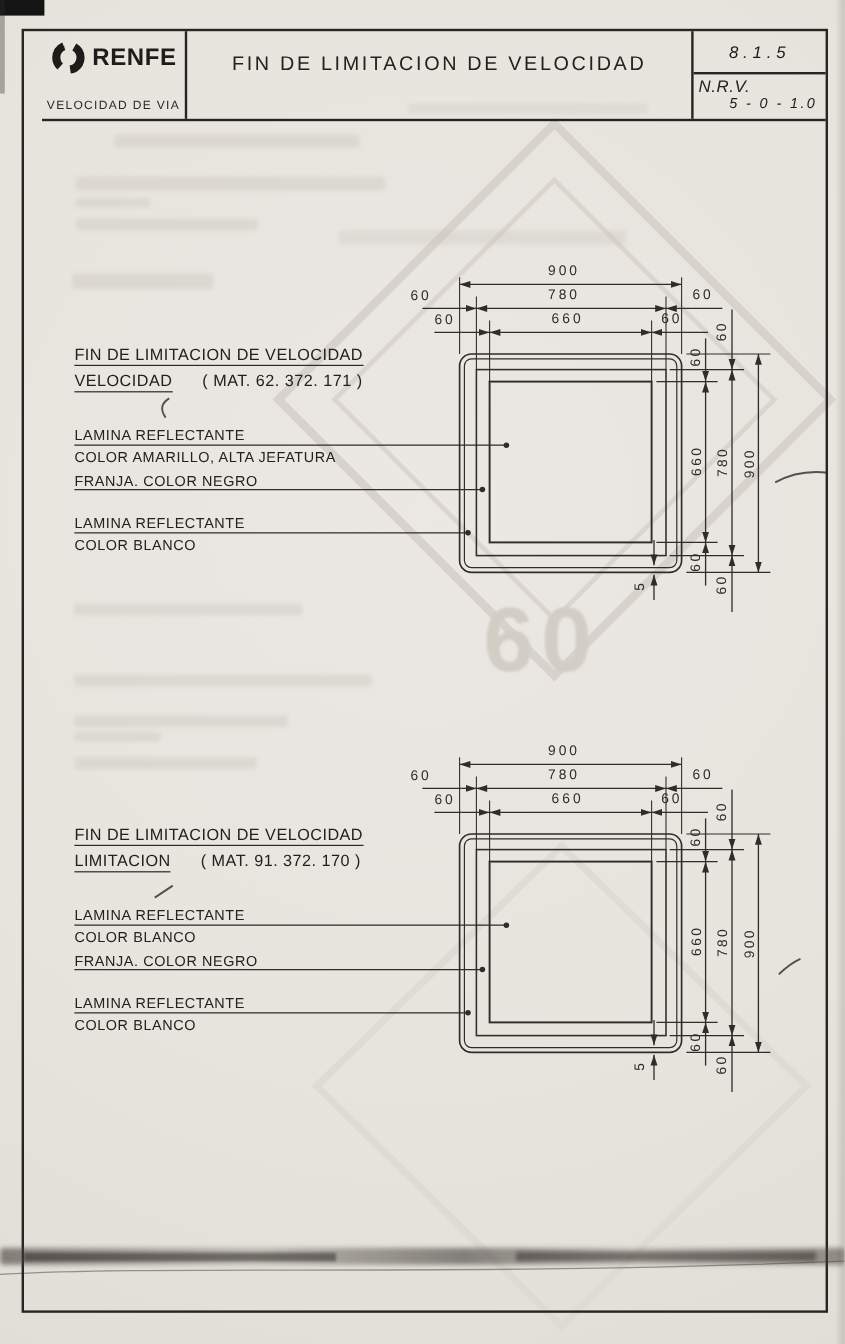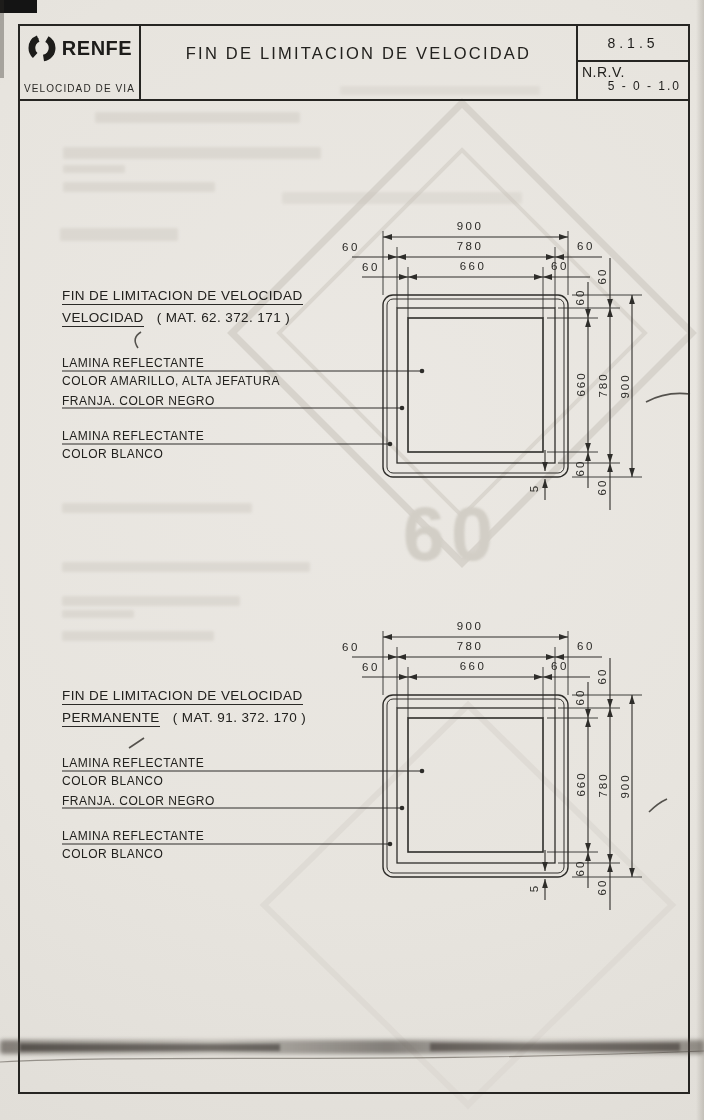--- a/index.html
+++ b/index.html
@@ -1,41 +1,41 @@
 <!DOCTYPE html>
 <html><head>
 <meta charset="utf-8">
 <style>
   html,body{margin:0;padding:0;background:#cfccc6;}
   body{font-family:"Liberation Sans","DejaVu Sans",sans-serif;}
   .scan{position:relative;width:704px;height:1120px;overflow:hidden;
         background:radial-gradient(circle at 50% 38%, #ebe8e3 0%, #e7e4de 62%, #e1ded8 100%);}
   
   .frame{position:absolute;left:18px;top:24px;width:672px;height:1070px;
-         border:2px solid #262522;box-sizing:border-box;z-index:6;}
+         border:2px solid #262522;box-sizing:border-box;z-index:6;padding-left:15px;}
   .hdr{display:flex;height:75px;border-bottom:2px solid #262522;box-sizing:border-box;}
   .cell{box-sizing:border-box;position:relative;}
   .cell-logo{width:121px;border-right:2px solid #262522;display:flex;flex-direction:column;
              align-items:center;justify-content:space-between;padding:7px 2px 5px 2px;}
   .logo-row{display:flex;align-items:center;gap:5px;}
   .brand{font-size:20px;font-weight:bold;letter-spacing:.5px;color:#1d1c1a;}
   .dept{font-size:10px;letter-spacing:1.1px;color:#2a2926;}
   .cell-title{flex:1;display:flex;flex-direction:column;align-items:center;padding-top:7px;}
   .doc-title{font-size:22px;letter-spacing:9px;color:#1d1c1a;font-weight:500;}
   .doc-sub{font-size:16.5px;letter-spacing:2.2px;color:#22211e;margin-top:11px;}
-  .cell-code{width:112px;border-left:2px solid #262522;display:flex;flex-direction:column;}
+  .cell-code{width:112px;border-left:2px solid #262522;display:flex;flex-direction:column;font-style:italic;}
   .code-top{height:36px;border-bottom:2px solid #262522;display:flex;align-items:center;
             justify-content:center;font-size:14px;letter-spacing:4px;color:#1d1c1a;box-sizing:border-box;}
   .code-bot{flex:1;position:relative;}
   .nrv-l{position:absolute;left:4px;top:2px;font-size:14px;letter-spacing:.5px;color:#22211e;}
   .nrv-v{position:absolute;right:7px;bottom:6px;font-size:12px;letter-spacing:2px;color:#1d1c1a;}
   
   .dtitle{position:absolute;font-size:13.5px;letter-spacing:.4px;color:#22211e;white-space:nowrap;z-index:5;}
   .u{border-bottom:1.4px solid #2b2a27;padding-bottom:1px;}
-  .mat{margin-left:13px;text-align:right;}
+  .mat{margin-left:25px;text-align:right;}
   .lbl{position:absolute;font-size:12px;letter-spacing:.5px;color:#22211e;white-space:nowrap;z-index:5;}
   .dim{position:absolute;font-size:11.5px;letter-spacing:2.5px;color:#2b2a27;white-space:nowrap;z-index:5;}
   .c{text-align:center;}
   .rot{width:44px;text-align:center;transform:rotate(-90deg);letter-spacing:2px;}
   
   .ghostlayer{position:absolute;inset:0;z-index:1;}
   .gbar{position:absolute;background:#c7c2ba;opacity:.38;filter:blur(1.6px);border-radius:2px;}
   .ghost60{position:absolute;left:383px;top:490px;width:136px;text-align:center;font-size:76px;
            font-weight:bold;letter-spacing:6px;color:#d2cec6;filter:blur(1.1px);z-index:1;}
   .lw{position:absolute;left:0;top:0;z-index:4;pointer-events:none;}
@@ -181,21 +181,21 @@
   <div class="dim rot" style="left:581px;top:379px">780</div>
   <div class="dim rot" style="left:603px;top:380px">900</div>
   <div class="dim rot" style="left:558px;top:462px">60</div>
   <div class="dim rot" style="left:580px;top:481px">60</div>
   <div class="dim rot" style="left:512px;top:482px">5</div>
 
   <div class="dtitle" style="left:62px;top:688px">
     <span class="u">FIN DE LIMITACION DE VELOCIDAD</span>
   </div>
   <div class="dtitle" style="left:62px;top:710px">
-    <span class="u">PERMANENTE</span><span class="mat">( MAT. 91. 372. 170 )</span>
+    <span class="u">LIMITACION</span><span class="mat">( MAT. 91. 372. 170 )</span>
   </div>
   <div class="lbl" style="left:62px;top:756px">LAMINA REFLECTANTE</div>
   <div class="lbl" style="left:62px;top:774px">COLOR BLANCO</div>
   <div class="lbl" style="left:62px;top:794px">FRANJA. COLOR NEGRO</div>
   <div class="lbl" style="left:62px;top:829px">LAMINA REFLECTANTE</div>
   <div class="lbl" style="left:62px;top:847px">COLOR BLANCO</div>
 
   <div class="dim c" style="left:428px;top:620px;width:84px">900</div>
   <div class="dim c" style="left:428px;top:640px;width:84px">780</div>
   <div class="dim c" style="left:431px;top:660px;width:84px">660</div>

